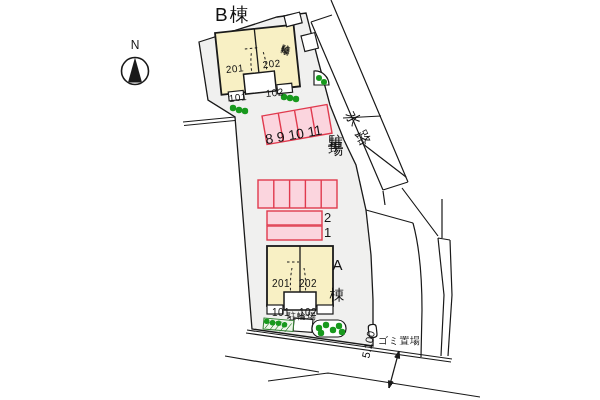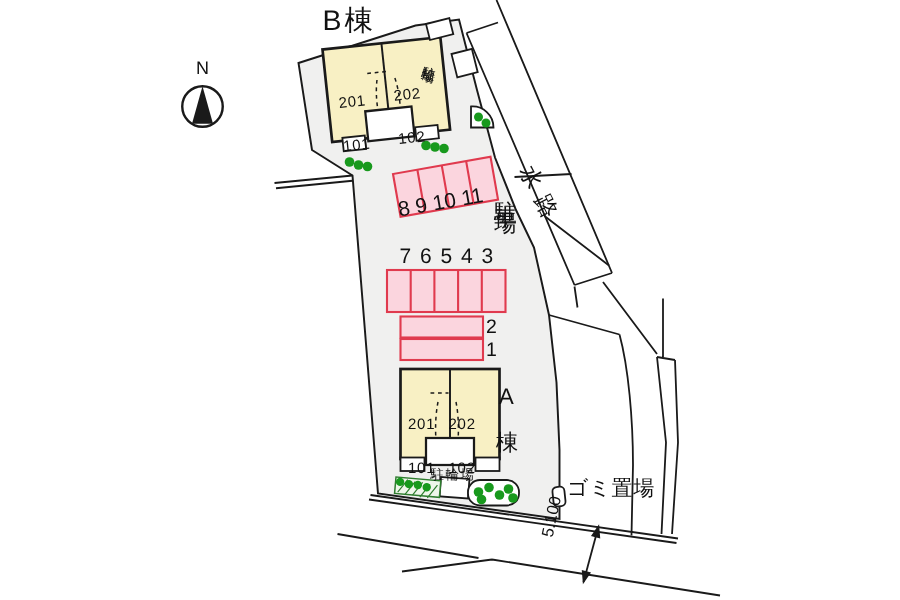--- a/index.html
+++ b/index.html
@@ -136,34 +136,33 @@
   </div>
 
   <div class="lbl v rot" style="left:284px;top:36px;font-size:9px;letter-spacing:1px;transform:rotate(14deg);">駐輪場</div>
 
   <div class="lbl rot" style="left:357px;top:108px;font-size:15px;letter-spacing:7px;transform:rotate(63deg);">水路</div>
 
   <div class="lbl v" style="left:329px;top:121px;font-size:15px;letter-spacing:4px;">駐車場</div>
 
   <div class="lbl rot" style="left:256px;top:134px;width:74px;text-align:center;font-size:14px;transform:rotate(-10deg);">8 9 10 11</div>
 
-  <div class="lbl" style="left:256px;top:163px;width:84px;text-align:center;font-size:14px;letter-spacing:1px;">7 6 5 4 3</div>
 
   <div class="lbl" style="left:324px;top:211px;font-size:13px;">2</div>
   <div class="lbl" style="left:324px;top:226px;font-size:13px;">1</div>
 
   <div class="lbl v" style="left:330px;top:256px;font-size:15px;letter-spacing:2px;">A棟</div>
 
   <div class="lbl unit" style="left:272px;top:260px;">
     <div>201</div>
     <div>101</div>
   </div>
   <div class="lbl unit" style="left:299px;top:260px;">
     <div>202</div>
     <div>102</div>
   </div>
 
   <div class="lbl" style="left:287px;top:312px;font-size:9px;letter-spacing:1px;">駐輪場</div>
 
-  <div class="lbl" style="left:378px;top:318px;font-size:14px;letter-spacing:.5px;">ゴミ置場</div>
+  <div class="lbl" style="left:378px;top:336px;font-size:10px;letter-spacing:.5px;">ゴミ置場</div>
 
   <div class="lbl rot" style="left:359px;top:364px;width:42px;text-align:center;font-size:11px;transform:rotate(-78deg);">5.100</div>
 </div>
 
 </body></html>

